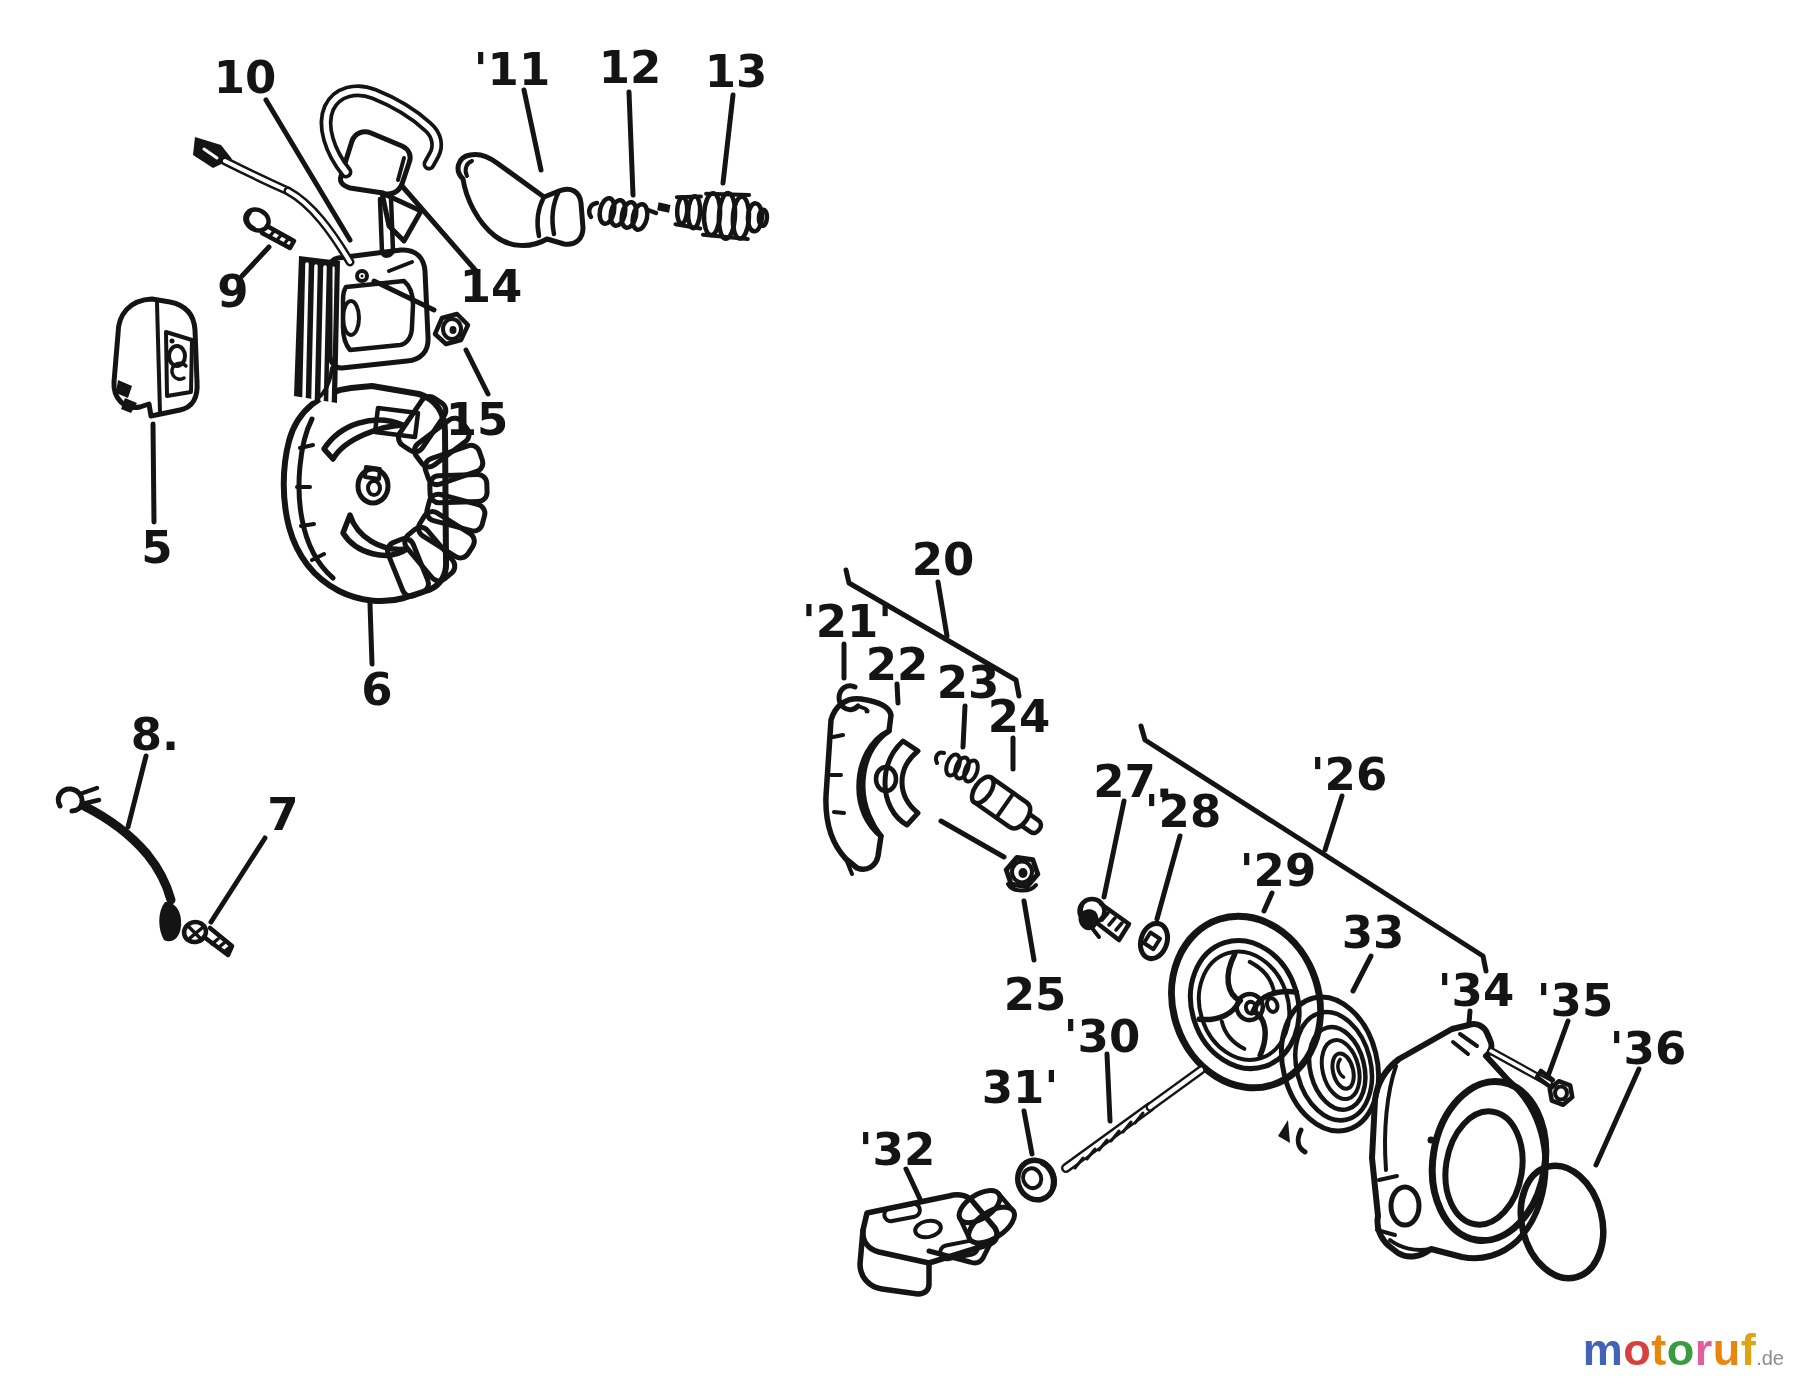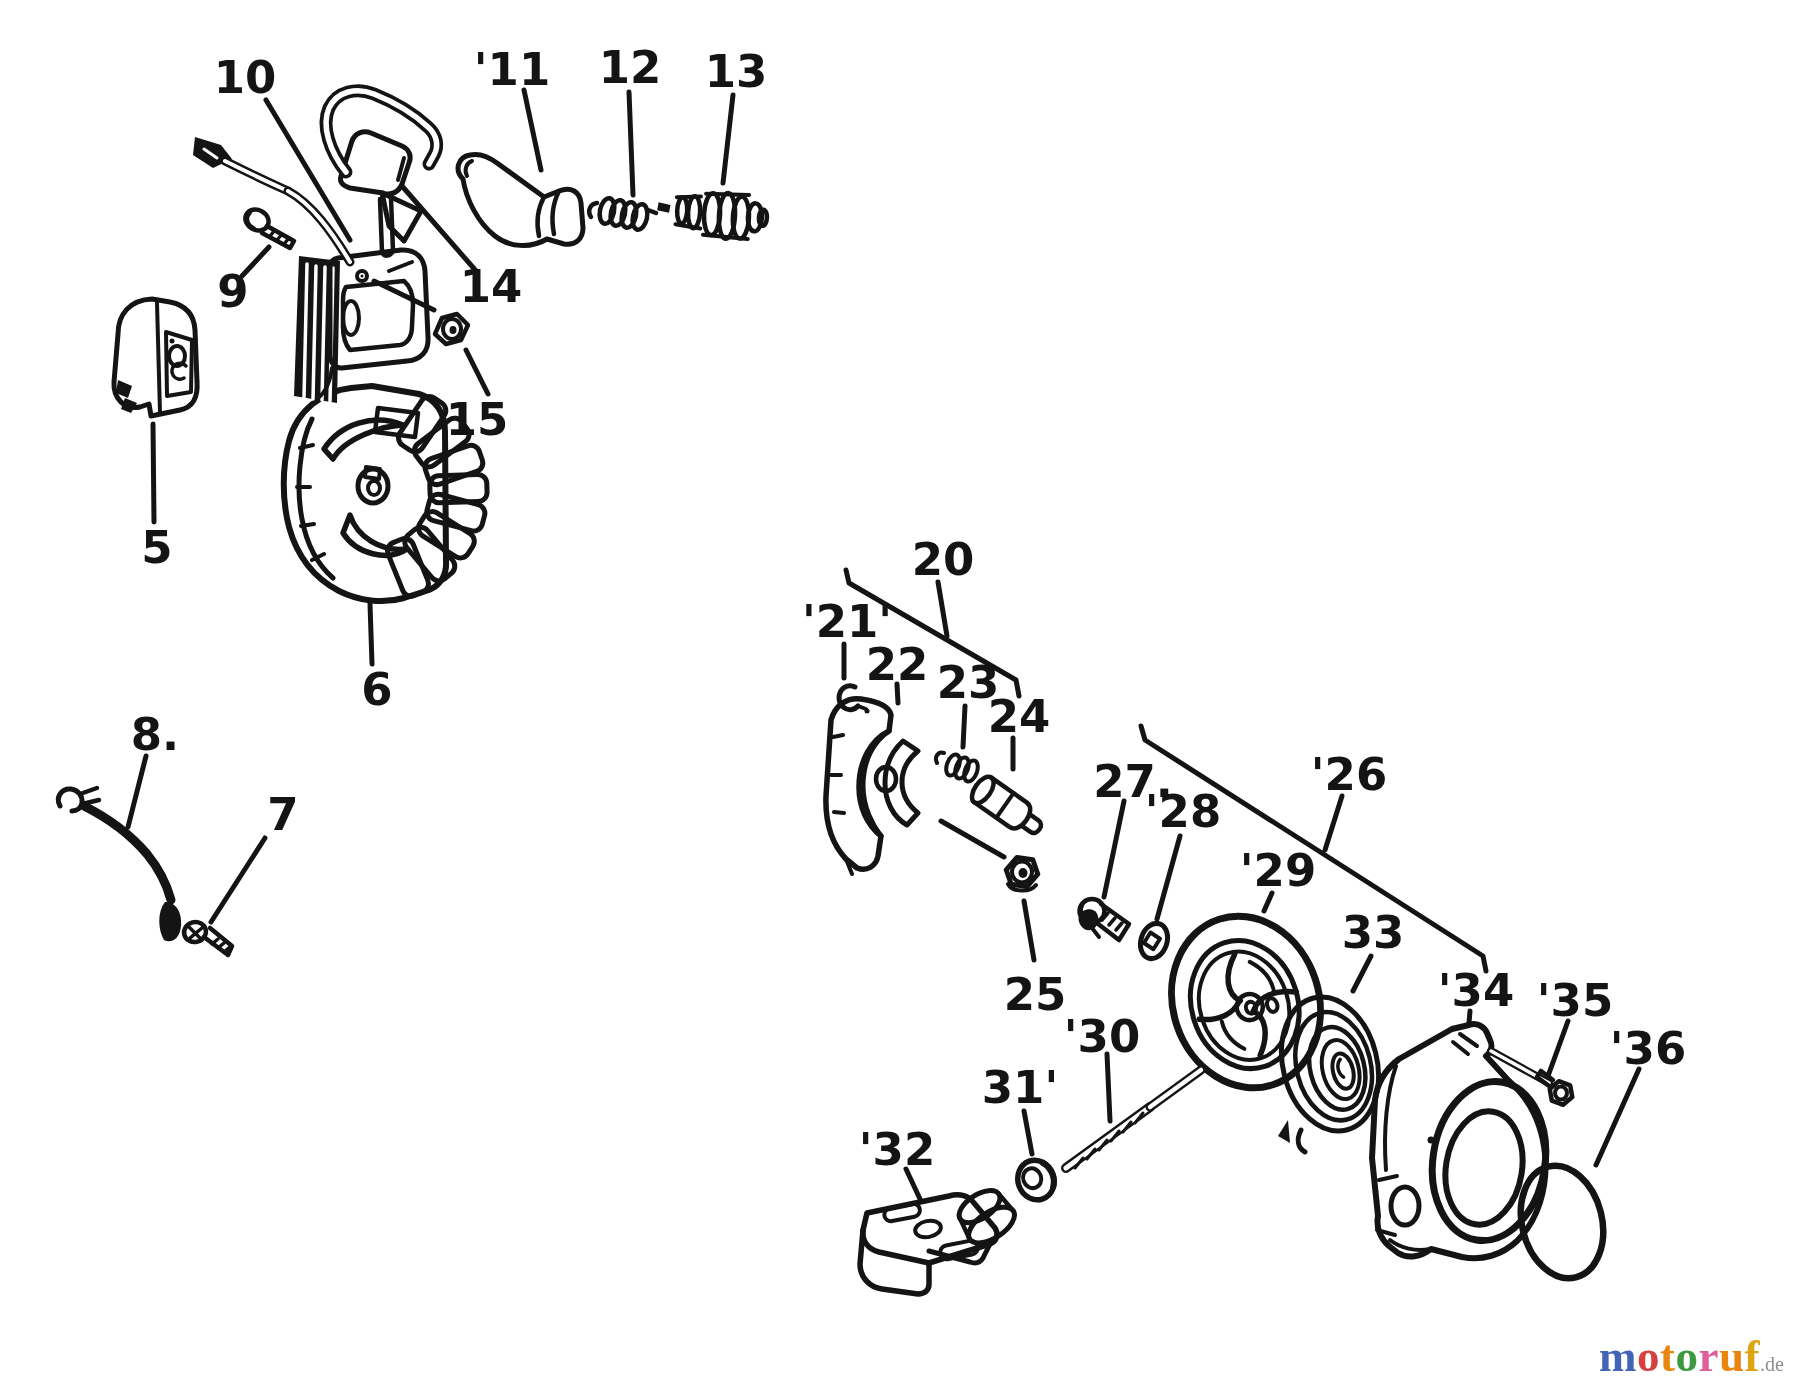--- a/index.html
+++ b/index.html
@@ -1,22 +1,22 @@
 <!DOCTYPE html>
 <html><head>
 <meta charset="utf-8">
 <style>
   html,body{margin:0;padding:0;background:#ffffff;}
   .stage{position:relative;width:1800px;height:1389px;background:#ffffff;overflow:hidden;
          font-family:"Liberation Sans",sans-serif;}
   .stage svg{position:absolute;left:0;top:0;}
   .lbl{font-family:"DejaVu Sans","Liberation Sans",sans-serif;font-weight:700;font-size:45px;
        fill:#141414;text-anchor:middle;}
-  .logo{position:absolute;right:16px;bottom:10px;
-        font-family:Liberation Serif, serif;font-weight:700;font-size:45px;
+  .logo{position:absolute;right:16px;bottom:17px;
+        font-family:Liberation Sans, sans-serif;font-weight:700;font-size:45px;
         letter-spacing:0.5px;white-space:nowrap;line-height:1;}
   .logo .suffix{font-size:20px;font-weight:400;color:#8d8d8d;letter-spacing:0;}
 </style>
 </head>
 <body>
 
 <div class="stage">
 <svg width="1800" height="1389" viewBox="0 0 1800 1389">
   <g stroke="#141414" fill="none" stroke-width="5" stroke-linecap="round" stroke-linejoin="round">
 

